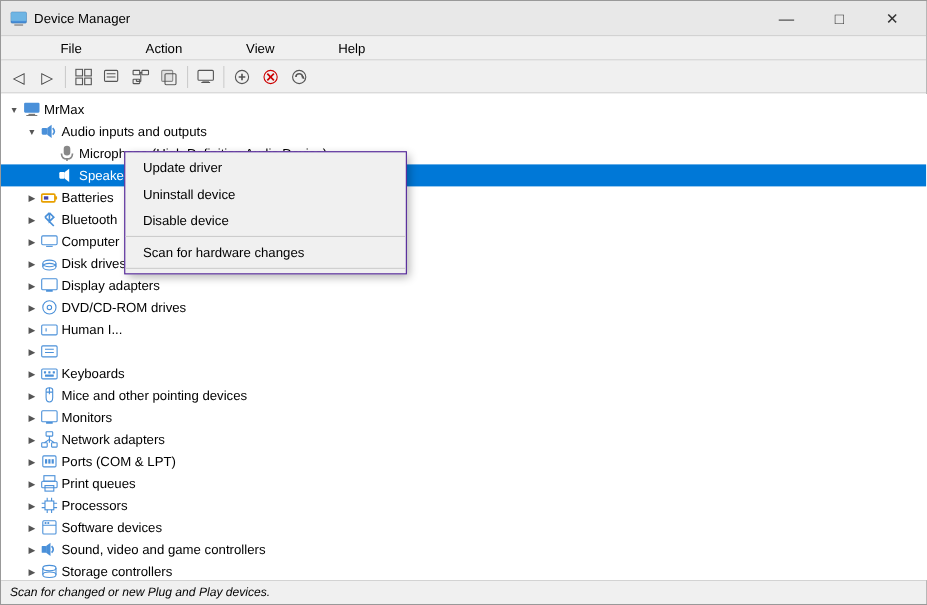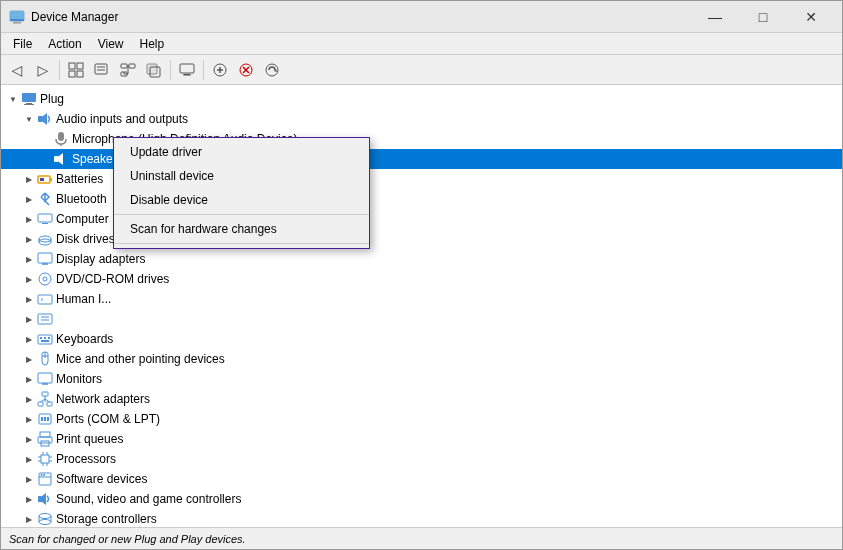--- a/index.html
+++ b/index.html
@@ -62,20 +62,21 @@
       display: flex;
       align-items: center;
       border-bottom: 1px solid #ccc;
       padding: 0 4px;
     }
     .menu-item {
       padding: 2px 8px;
       cursor: pointer;
       font-size: 12px;
       color: #000;
+      margin-left: 42px;
     }
 
     .toolbar {
       background: #f0f0f0;
       height: 30px;
       display: flex;
       align-items: center;
       padding: 0 4px;
       border-bottom: 1px solid #ccc;
       gap: 2px;
@@ -290,21 +291,21 @@
 
       <div class="tree-item indent1">
         <span class="expand-arrow">▼</span>
         <span class="node-icon">
           <svg width="16" height="16" viewBox="0 0 16 16">
               <rect x="1" y="2" width="14" height="9" rx="1" fill="#4a90d9"></rect>
               <rect x="5" y="12" width="6" height="1.5" fill="#777"></rect>
               <line x1="3" y1="13.5" x2="13" y2="13.5" stroke="#777" stroke-width="1"></line>
             </svg>
         </span>
-        <span>Plug</span>
+        <span>MrMax</span>
       </div>
 
       <div class="tree-item indent2">
         <span class="expand-arrow">▼</span>
         <span class="node-icon">
           <svg width="16" height="16" viewBox="0 0 16 16">
               <rect x="1" y="5" width="5" height="6" rx="1" fill="#4a90d9"></rect>
               <path d="M6 5 L10 2 L10 14 L6 11 Z" fill="#4a90d9"></path>
               <path d="M11 5 Q14 8 11 11" fill="none" stroke="#4a90d9" stroke-width="1.5"></path>
             </svg>

